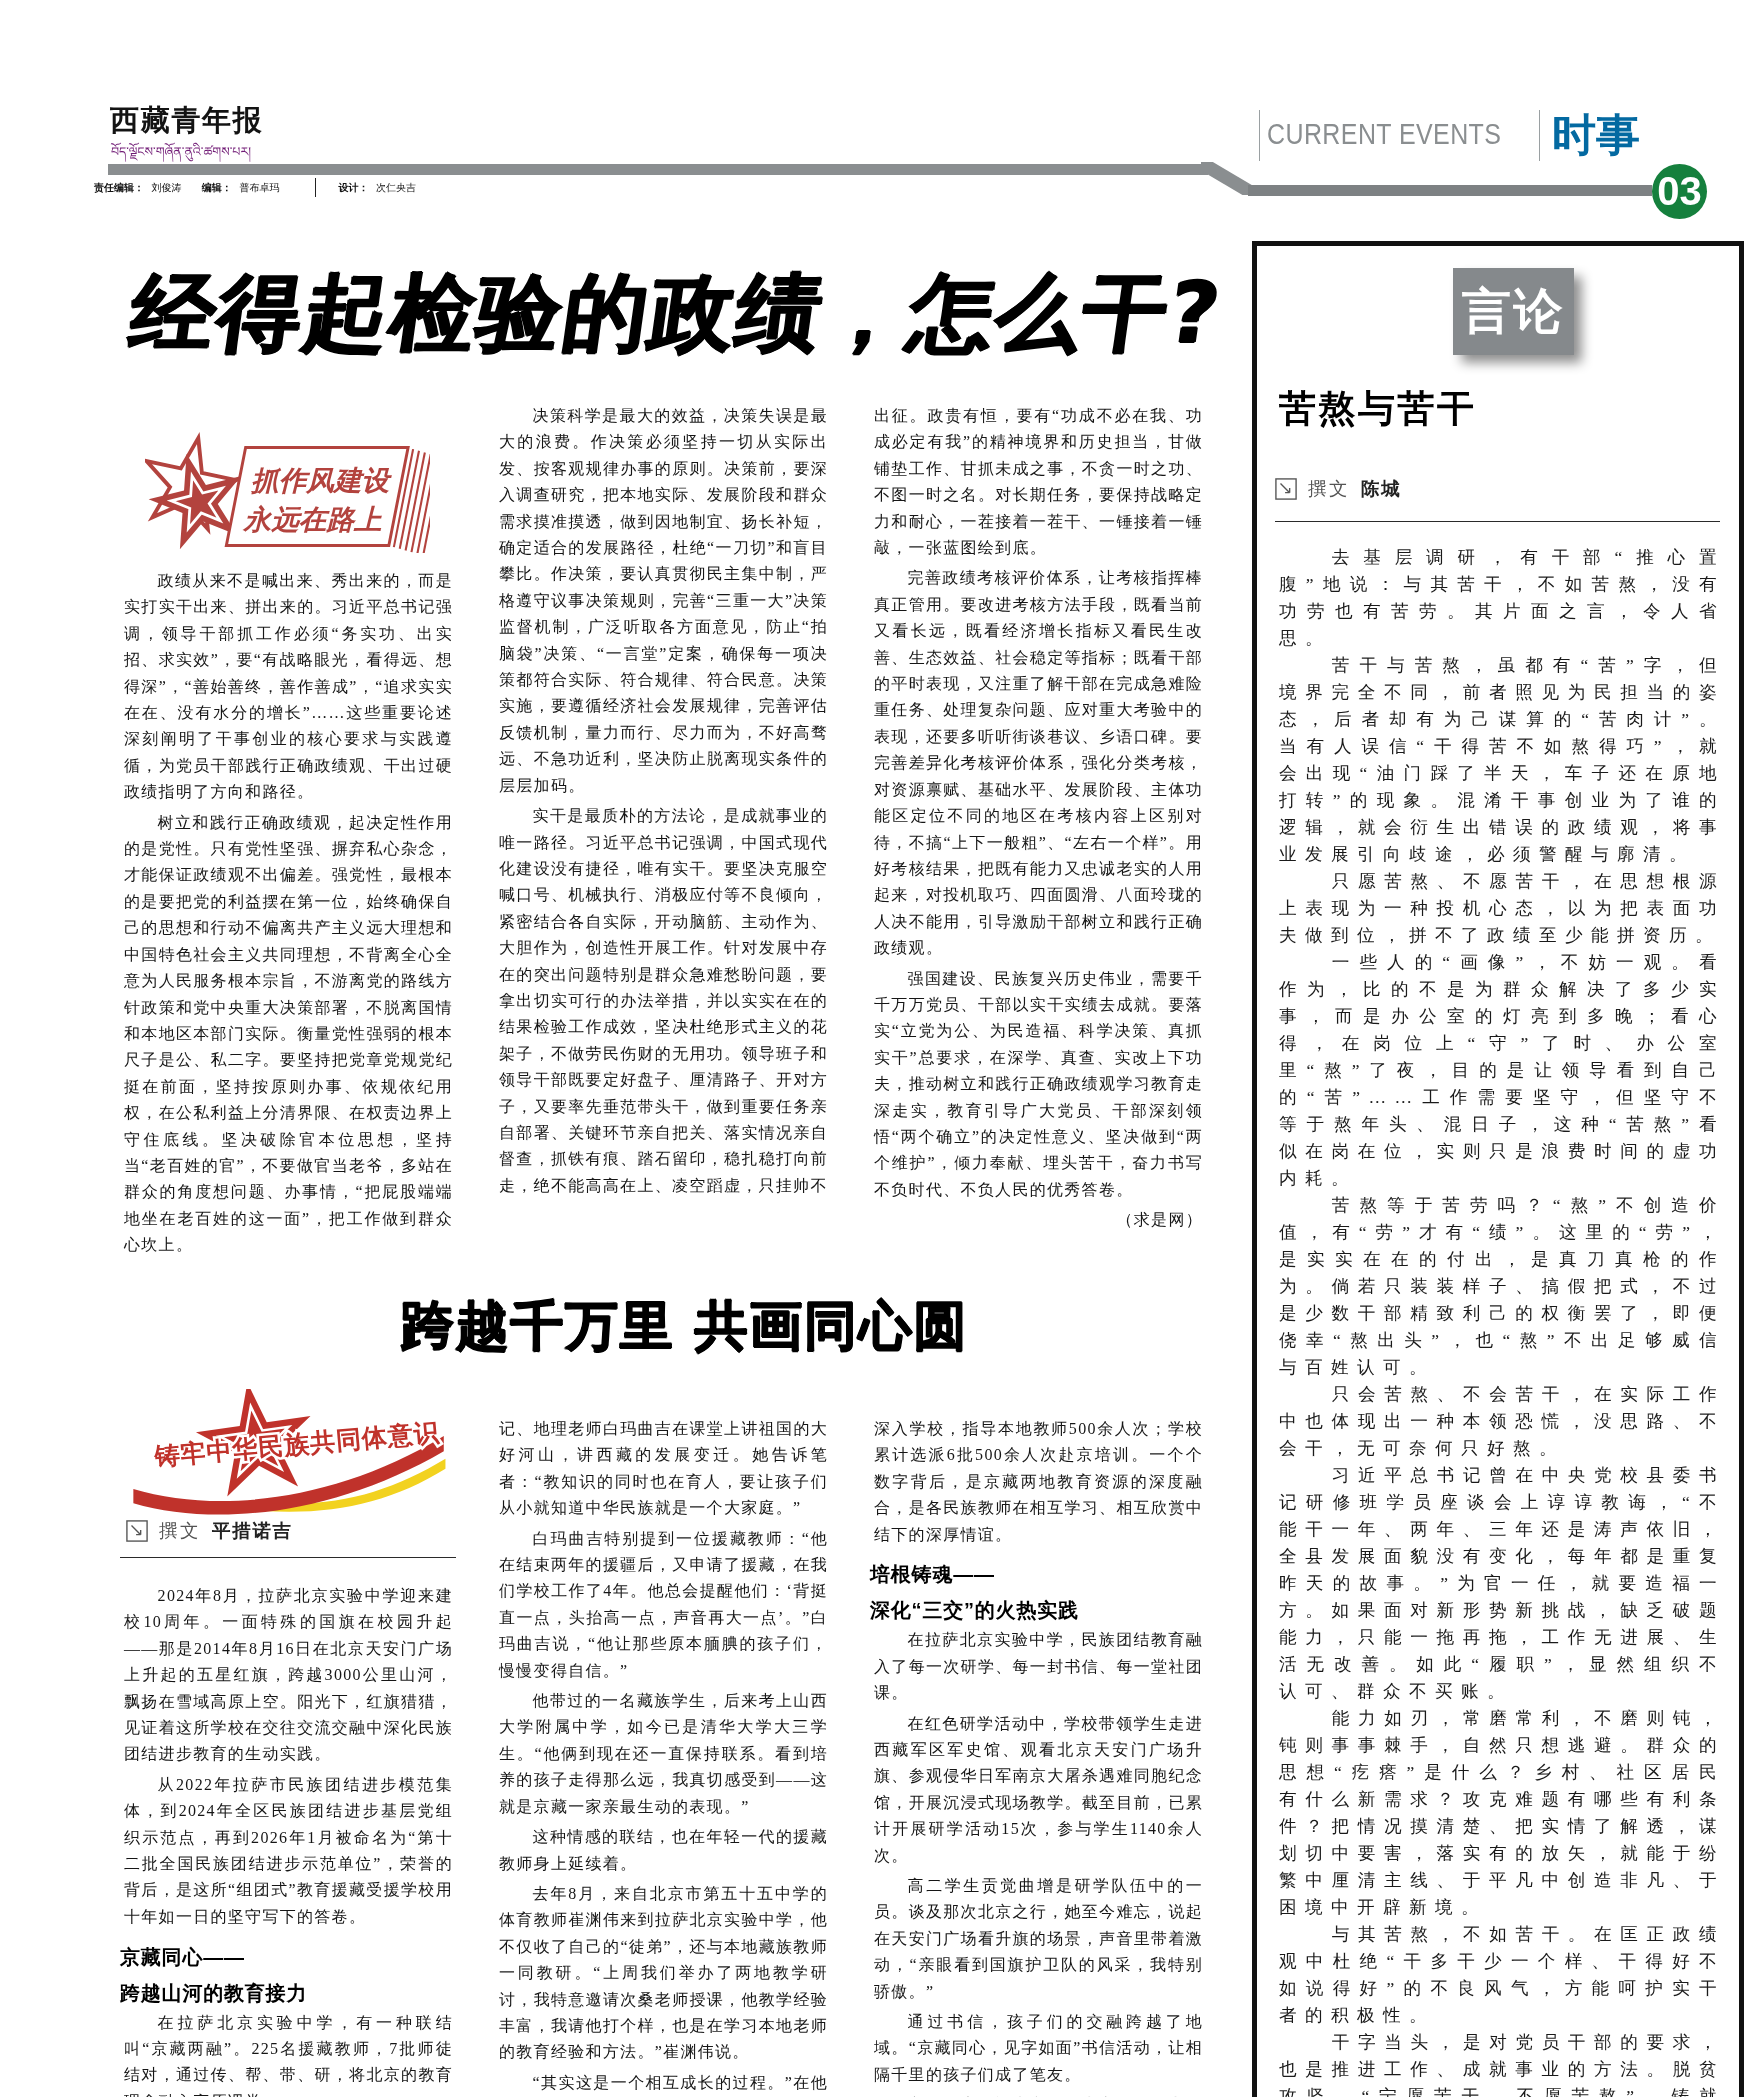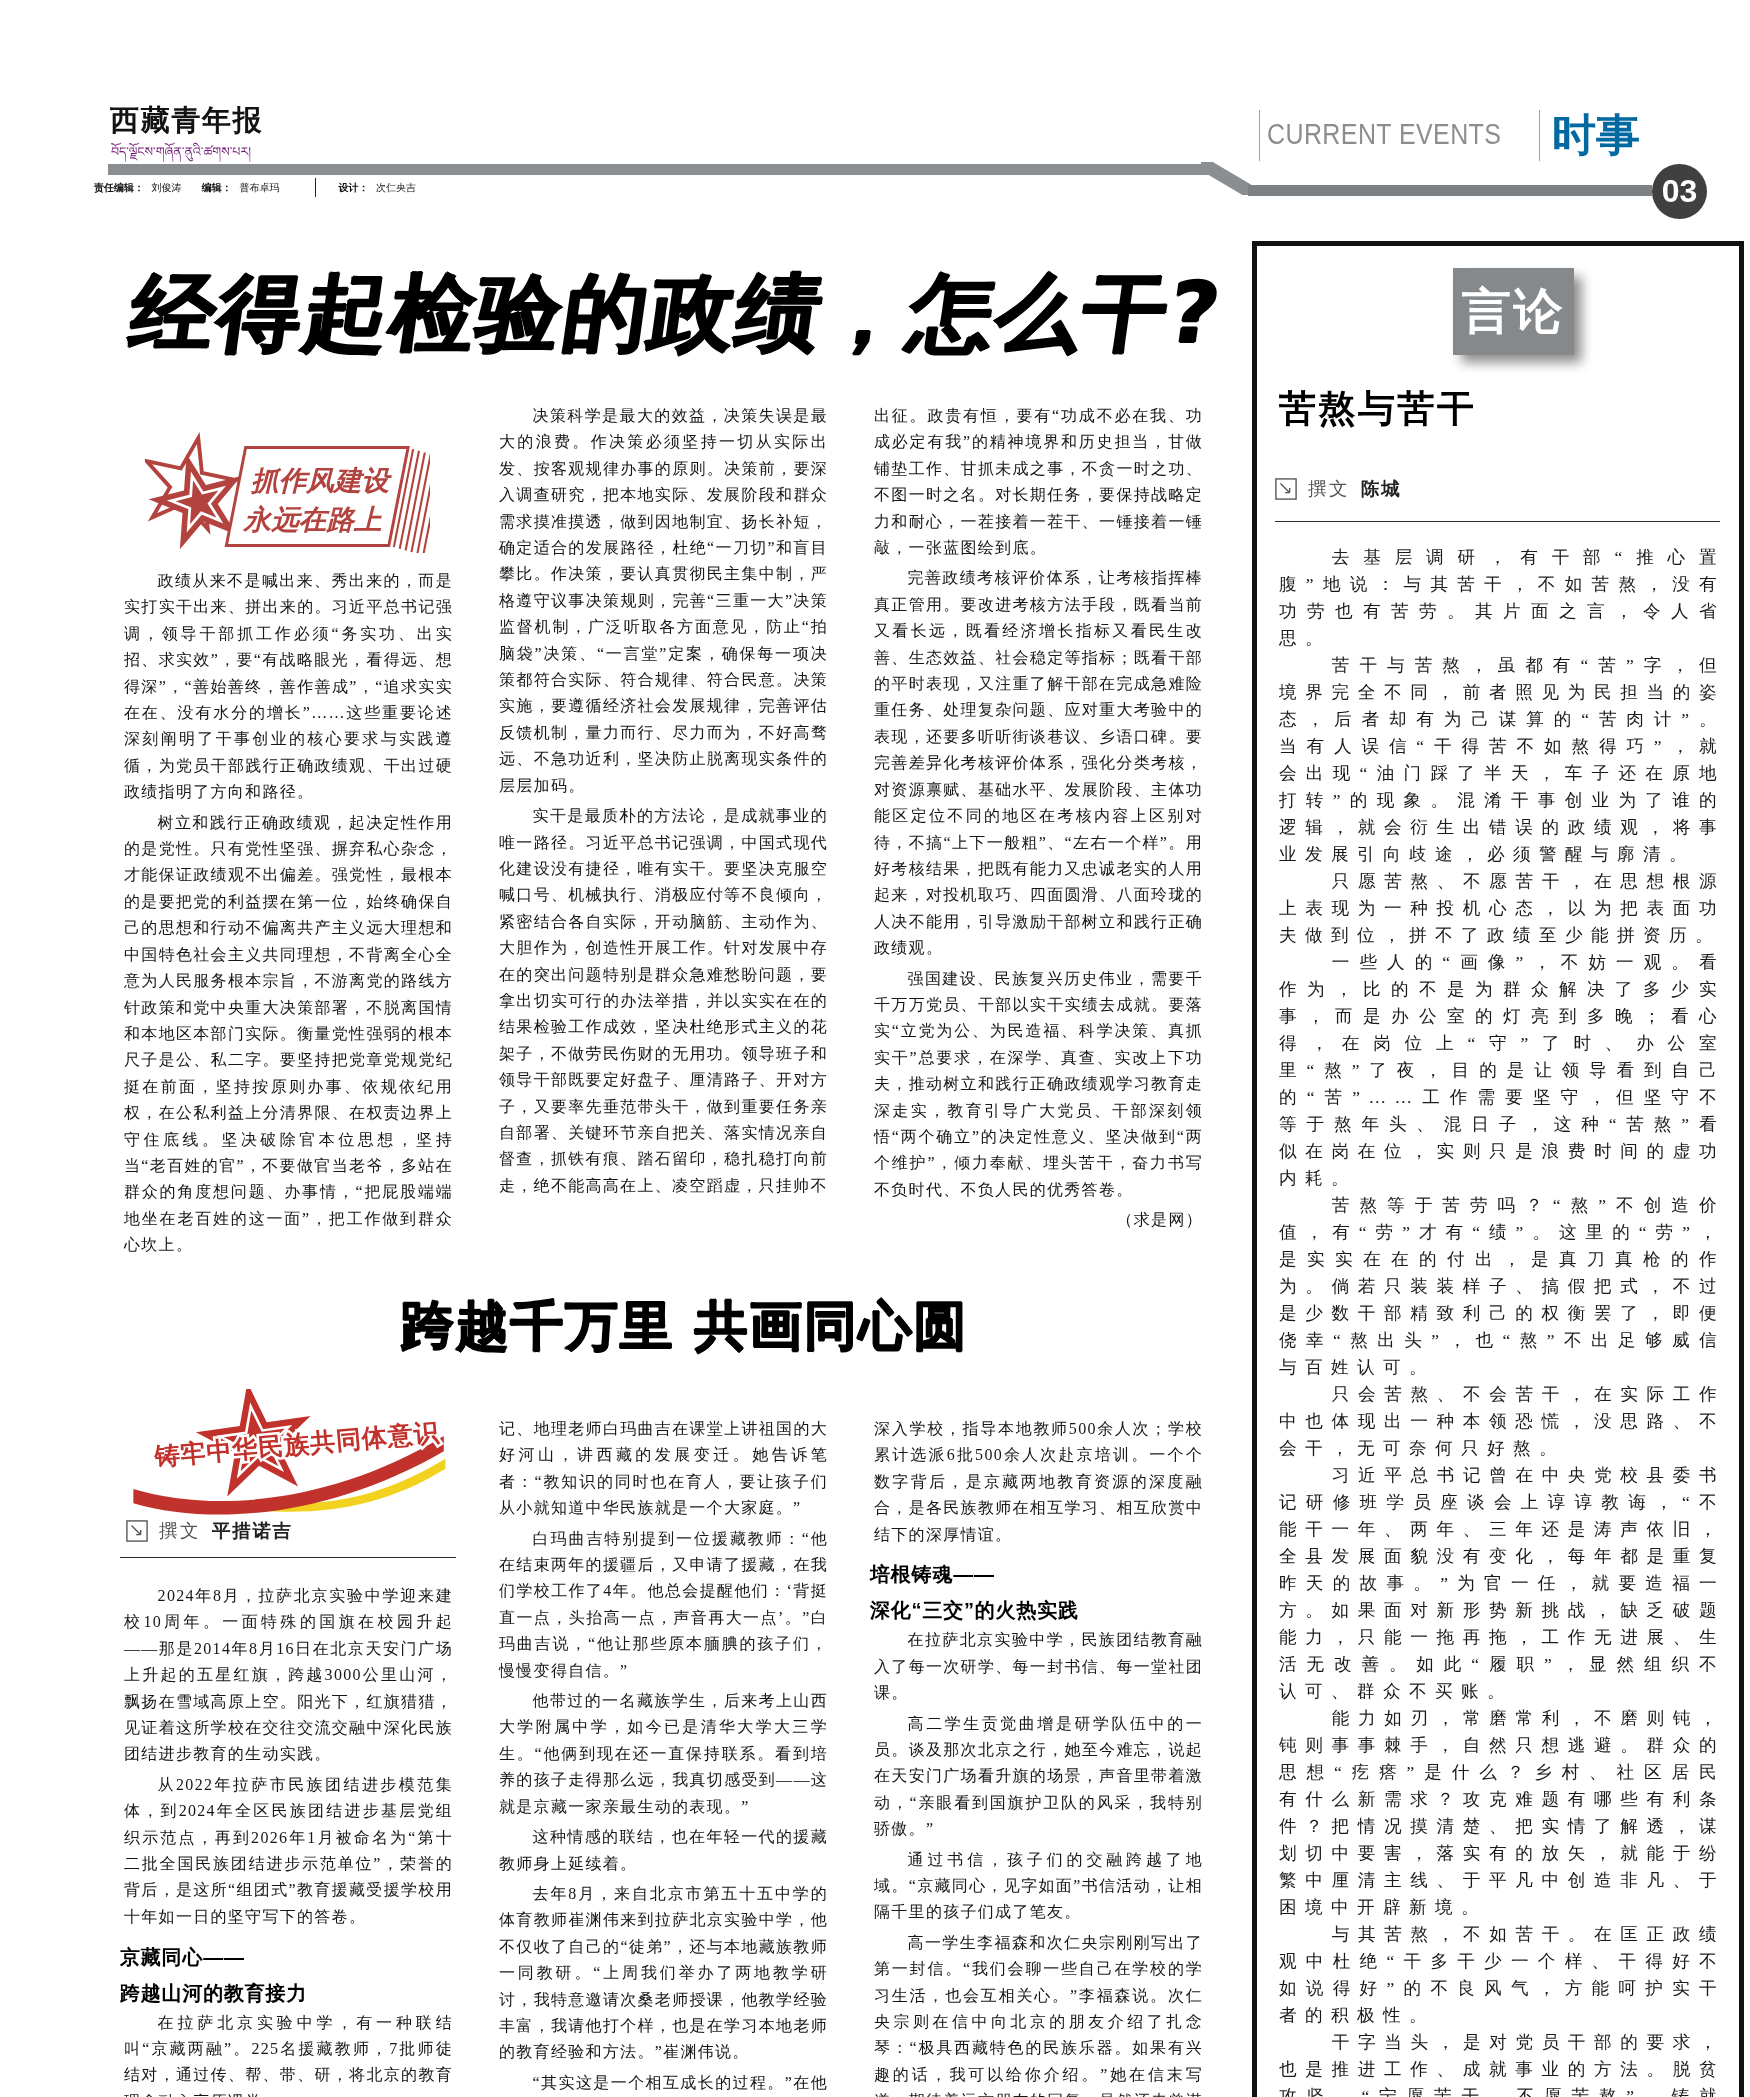--- a/index.html
+++ b/index.html
@@ -8,22 +8,22 @@
 
   
   .logo{position:absolute;left:110px;top:101px;font-family:"DejaVu Serif",serif;
         font-weight:900;font-size:29px;letter-spacing:1.7px;color:#131313;}
   .tibetan{position:absolute;left:111px;top:138px;font-size:12.6px;color:#701a75;
         font-family:"DejaVu Sans",sans-serif;}
   .graybar-left{position:absolute;left:108px;top:164px;width:1100px;height:10.5px;background:#8a8e90;}
   .gray-diag{position:absolute;left:1201px;top:162px;width:55px;height:33px;}
   .graybar-right{position:absolute;left:1248px;top:185px;width:404px;height:11.3px;background:#7d8183;}
   .pageno{position:absolute;left:1652px;top:164px;width:55px;height:55px;border-radius:50%;
-        background:#404040;display:flex;align-items:center;justify-content:center;
-        color:#fff;font-family:"Liberation Sans",sans-serif;font-weight:bold;font-size:32px;}
+        background:#15803d;display:flex;align-items:center;justify-content:center;
+        color:#fff;font-family:"Liberation Sans",sans-serif;font-weight:bold;font-size:40px;}
   .credits{position:absolute;left:94px;top:178px;display:flex;align-items:center;gap:7.6px;
         font-family:"Liberation Sans",sans-serif;font-size:10px;color:#111;}
   .credits .lbl{font-weight:bold;}
   .credits .nm{font-weight:normal;margin-right:12.6px;}
   .credits .sep{width:1.3px;height:19.3px;background:#222;margin:0 15px;}
   .sect-en{position:absolute;left:1267px;top:117px;font-family:"Liberation Sans",sans-serif;
         font-size:25px;color:#8a8e90;letter-spacing:0.4px;transform:scaleY(1.18);transform-origin:top left;}
   .sect-cn{position:absolute;left:1552px;top:106px;font-family:"DejaVu Sans",sans-serif;
         font-weight:bold;font-size:44px;color:#0369a1;}
   .vline{position:absolute;width:1.3px;background:#9aa0a2;top:110px;height:51px;}
@@ -186,20 +186,21 @@
     <p>去年8月，来自北京市第五十五中学的体育教师崔渊伟来到拉萨北京实验中学，他不仅收了自己的“徒弟”，还与本地藏族教师一同教研。“上周我们举办了两地教学研讨，我特意邀请次桑老师授课，他教学经验丰富，我请他打个样，也是在学习本地老师的教育经验和方法。”崔渊伟说。</p>
     <p>“其实这是一个相互成长的过程。”在他看来，教学理念没有高下之分，只有相互借鉴。“西藏的孩子身体灵活性特别好，跳锅庄时的状态很棒。3年后我回北京，一定要把锅庄舞带回去。”他笑着说。</p>
 
   </div>
 
   <div class="col c3 bot23">
     <p class="cont">深入学校，指导本地教师500余人次；学校累计选派6批500余人次赴京培训。一个个数字背后，是京藏两地教育资源的深度融合，是各民族教师在相互学习、相互欣赏中结下的深厚情谊。</p>
     <div class="subhead first">培根铸魂——</div>
     <div class="subhead">深化“三交”的火热实践</div>
     <p>在拉萨北京实验中学，民族团结教育融入了每一次研学、每一封书信、每一堂社团课。</p>
+    <p>在红色研学活动中，学校带领学生走进西藏军区军史馆、观看北京天安门广场升旗、参观侵华日军南京大屠杀遇难同胞纪念馆，开展沉浸式现场教学。截至目前，已累计开展研学活动15次，参与学生1140余人次。</p>
     <p>高二学生贡觉曲增是研学队伍中的一员。谈及那次北京之行，她至今难忘，说起在天安门广场看升旗的场景，声音里带着激动，“亲眼看到国旗护卫队的风采，我特别骄傲。”</p>
     <p>通过书信，孩子们的交融跨越了地域。“京藏同心，见字如面”书信活动，让相隔千里的孩子们成了笔友。</p>
     <p>
       <span>高一学生李福森和次仁央宗刚刚写出了第一封信。“我们会聊一些自己在学校的学习生活，也会互相关心。”李福森说。次仁央宗则在信中向北京的朋友介绍了扎念琴：“极具西藏特色的民族乐器。如果有兴趣的话，我可以给你介绍。”她在信末写道，期待着远方朋友的回复。虽然还未曾谋面，但笔尖流淌的文字，已经让年轻的心贴得很近。</span>
     </p>
   </div>
 
   <div class="opinion">
     <div class="op-badge">言论</div>
     <div class="op-title">苦熬与苦干</div>

